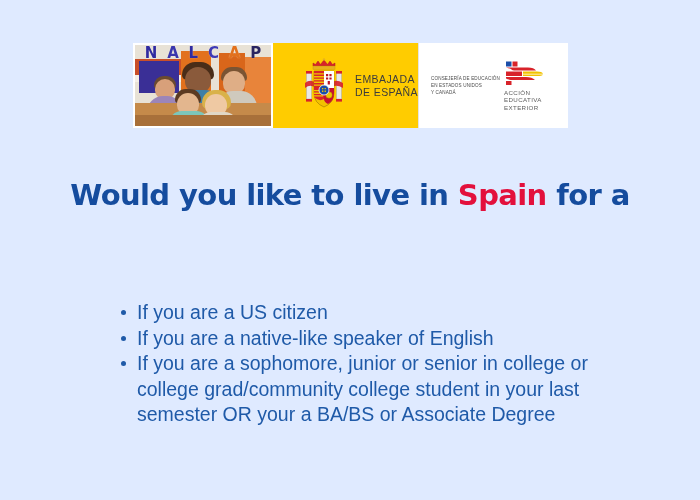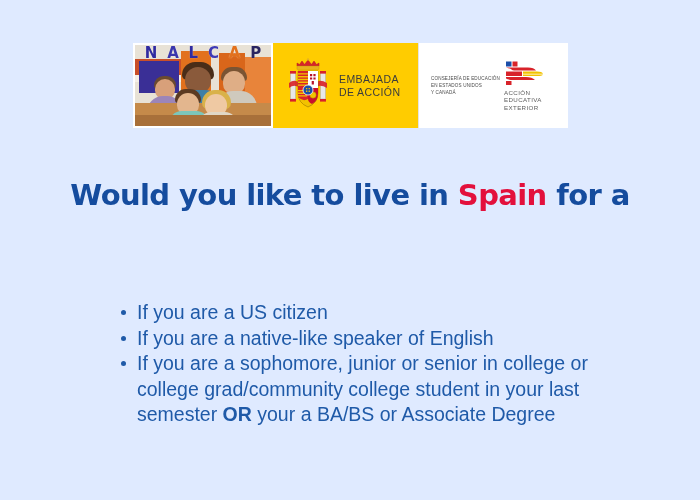--- a/index.html
+++ b/index.html
@@ -110,20 +110,21 @@
   .nl-5 { color: #2a2560; }
 
   
   .embajada-panel {
     flex: 0 0 145px;
     background: #ffcc00;
     display: flex;
     align-items: center;
     padding-left: 14px;
     box-sizing: border-box;
+    justify-content: flex-end;
   }
   .coat-of-arms {
     width: 42px;
     height: 58px;
     position: relative;
     flex: 0 0 42px;
   }
   .embajada-text {
     margin-left: 10px;
     color: #3c3c3c;
@@ -207,21 +208,21 @@
   #requirements-list li::before {
     content: "";
     position: absolute;
     left: 3px;
     top: 10px;
     width: 5px;
     height: 5px;
     border-radius: 50%;
     background: #1f5aa8;
   }
-  #requirements-list b { font-weight: bold; }
+  #requirements-list b { font-weight: normal; }
 </style>
 </head>
 <body>
 
 <div id="header-banner">
 
   <div class="nalcap-panel">
     <div class="nalcap-art">
       <div class="nal-wall"></div>
       <div class="nal-red"></div>
@@ -293,21 +294,21 @@
         <path d="M11 33 h10 v1.3 h-10 z M11 35.6 h10 v1.3 h-10 z M11 38.2 h9 v1.3 h-9 z" fill="#f2c200"></path>
         <path d="M21 31 L31 31 L31 36 Q31 44 25 47 Q21 45 21 42 Z" fill="#c8102e"></path>
         <circle cx="26" cy="38" r="3.2" fill="#f2c200" stroke="#9a7500" stroke-width="0.4"></circle>
 
         <circle cx="21" cy="33" r="5" fill="#1b4ea8" stroke="#ffffff" stroke-width="0.8"></circle>
         <path d="M19 31 h1.3 v1.3 h-1.3 z M21.6 31 h1.3 v1.3 h-1.3 z M19 33.6 h1.3 v1.3 h-1.3 z M21.6 33.6 h1.3 v1.3 h-1.3 z" fill="#f2c200"></path>
       </svg>
     </div>
     <div class="embajada-text">
       <div>EMBAJADA</div>
-      <div>DE ACCIÓN</div>
+      <div>DE ESPAÑA</div>
     </div>
   </div>
 
   <div class="consejeria-panel">
     <div class="consejeria-text">
       <div>CONSEJERÍA DE EDUCACIÓN</div>
       <div>EN ESTADOS UNIDOS</div>
       <div>Y CANADÁ</div>
     </div>
     <div class="aee-logo">

